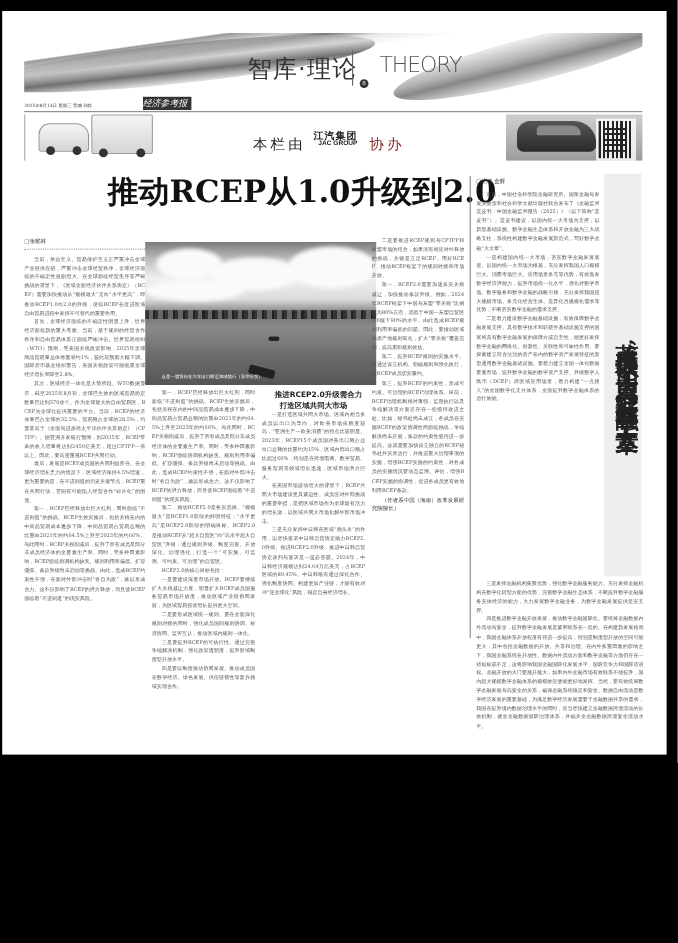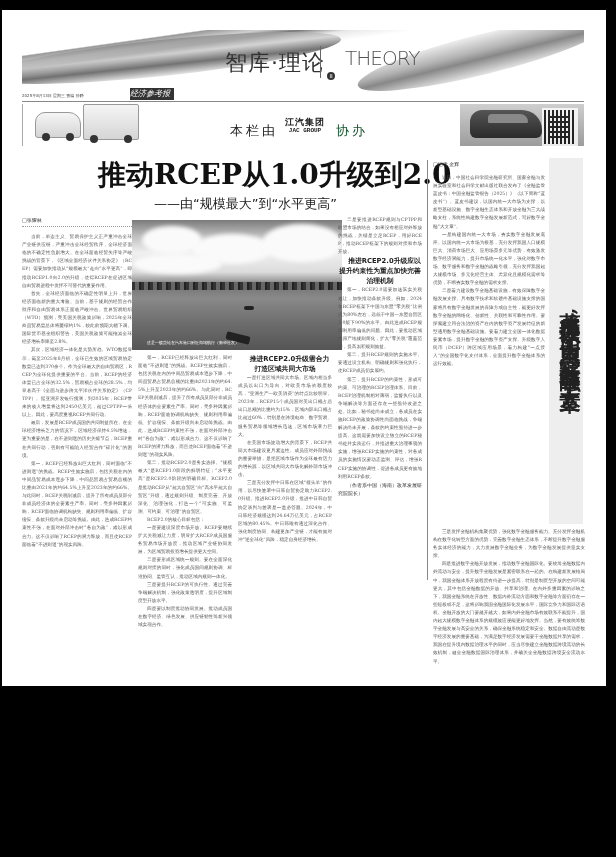--- a/index.html
+++ b/index.html
@@ -17,24 +17,24 @@
   .section-en{position:absolute;left:324px;top:36px;font-family:"DejaVu Sans",sans-serif;font-size:20px;color:#555;font-weight:200;letter-spacing:-1px;margin-left:19px;}
   .page-num{position:absolute;left:325px;top:62px;width:8px;height:8px;border-radius:50%;background:#333;color:#fff;font-size:5px;text-align:center;line-height:8px;font-family:"DejaVu Sans",sans-serif;}
   .dateline{position:absolute;left:20px;top:83px;font-size:4px;color:#444;font-family:"DejaVu Sans",sans-serif;}
   .logo{position:absolute;left:128px;top:78px;width:44px;height:12px;background:#333;color:#fff;font-size:8px;line-height:12px;text-align:left;font-family:"DejaVu Serif",serif;font-style:italic;}
   .top-rule{position:absolute;left:20px;top:91px;width:562px;height:1px;background:#888;}
   
   .sponsor-box{position:absolute;left:20px;top:94px;width:398px;height:42px;border-left:1px solid #aaa;}
   .truck{position:absolute;border-radius:4px;background:linear-gradient(180deg,#f5f5f5,#d5d5d5);border:1px solid #999;}
   .truck .wheel{position:absolute;bottom:-4px;width:8px;height:8px;border-radius:50%;background:#333;}
   .sponsor-text{position:absolute;left:228px;top:112px;font-family:"DejaVu Sans",sans-serif;font-size:13px;letter-spacing:3px;color:#222;text-align:center;}
-  .jac{position:absolute;left:283px;top:109px;text-align:center;font-family:Liberation Mono, monospace;line-height:1;}
+  .jac{position:absolute;left:283px;top:109px;text-align:right;font-family:Liberation Sans, sans-serif;line-height:1;}
   .jac .cn{font-size:9px;font-weight:bold;color:#222;letter-spacing:1px;}
   .jac .en{font-size:6px;font-weight:bold;color:#222;}
-  .sponsor-tail{position:absolute;left:334px;top:112px;font-family:"DejaVu Sans",sans-serif;font-size:13px;letter-spacing:3px;color:#14532d;}
+  .sponsor-tail{position:absolute;left:334px;top:112px;font-family:"DejaVu Sans",sans-serif;font-size:13px;letter-spacing:3px;color:#7f1d1d;}
   .ad-box{position:absolute;left:458px;top:94px;width:124px;height:42px;background:linear-gradient(180deg,#cfcfcf,#9c9c9c);}
   .van{position:absolute;left:10px;top:6px;width:72px;height:28px;border-radius:12px 20px 6px 6px;background:linear-gradient(180deg,#555,#2a2a2a);}
   .van .win{position:absolute;left:18px;top:4px;width:40px;height:9px;background:#888;border-radius:6px 12px 2px 2px;}
   .qr{position:absolute;right:6px;top:4px;width:32px;height:34px;background:
      repeating-linear-gradient(90deg,#000 0 2px,#fff 2px 4px),#fff;opacity:.8;border:2px solid #fff;}
   .qr::after{content:"";position:absolute;inset:6px;background:repeating-linear-gradient(0deg,#000 0 2px,#fff 2px 5px);mix-blend-mode:multiply;}
   
   .headline{position:absolute;left:96px;top:146px;font-family:"DejaVu Serif",serif;font-weight:bold;font-size:28px;color:#111;letter-spacing:0px;}
   .subheadline{position:absolute;left:152px;top:185px;font-family:"DejaVu Sans",sans-serif;font-size:13px;color:#222;}
   
@@ -93,21 +93,20 @@
   <div class="sponsor-tail">协办</div>
 
   <div class="ad-box">
     <div class="van">
         <div class="win"></div>
       </div>
     <div class="qr"></div>
   </div>
 
   <div class="headline">推动RCEP从1.0升级到2.0</div>
-  <div class="subheadline">——由“规模最大”到“水平更高”</div>
 
   <div class="col" style="left:20px;top:206px;width:110px;height:400px;overflow:hidden;">
     <div class="byline">□张耀林</div>
     <p>当前，单边主义、贸易保护主义正严重冲击全球产业链供应链，严重冲击全球经贸秩序，全球经济面临的不确定性急剧增大。在全球面临经贸失序等严峻挑战的背景下，《区域全面经济伙伴关系协定》（RCEP）需要加快推动从“规模最大”走向“水平更高”，即推动RCEP1.0向2.0的升级，使得RCEP在促进区域自由贸易进程中发挥不可替代的重要作用。</p>
     <p>首先，全球经济面临的不确定性明显上升，世界经济面临新的重大考验。当前，基于规则的经贸合作秩序和自由贸易体系正面临严峻冲击。世界贸易组织（WTO）预测，受美国关税政策影响，2025年全球商品贸易量总体将萎缩约1%，较此前预期大幅下调。国际货币基金组织警告，美国关税政策可能拖累全球经济增长率降至2.8%。</p>
     <p>其次，区域经济一体化是大势所趋。WTO数据显示，截至2025年8月初，全球已生效的区域贸易协定数量已达到370余个。作为全球最大的自由贸易区，RCEP为全球化提供重要的平台。当前，RCEP的经济体量已占全球的32.5%，贸易额占全球的28.5%，均显著高于《全面与进步跨太平洋伙伴关系协定》（CPTPP）。据亚洲开发银行预测，到2035年，RCEP带来的收入增量将达到2450亿美元，超过CPTPP一倍以上。因此，要高度重视RCEP共同行动。</p>
     <p>最后，发展是RCEP成员国的共同利益所在。在全球经济增长乏力的情况下，区域经济保持4.5%增速，更为重要的是，在不进则退的历史关键节点，RCEP重在共同行动，否则有可能陷入经贸合作“碎片化”的困境。</p>
     <p>第一，RCEP已经释放出巨大红利，同时面临“不进则退”的挑战。RCEP生效实施后，包括关税在内的中间品贸易成本逐步下降，中间品贸易占贸易总额的比重由2021年的约64.5%上升至2023年的约66%。与此同时，RCEP关税削减后，提升了所有成员及部分非成员经济体的全要素生产率。同时，受多种因素影响，RCEP面临协调机构缺失、规则利用率偏低、扩容缓慢、条款升级尚未启动等挑战。由此，造成RCEP约束性不强，在面对外部冲击时“各自为政”，难以形成合力。这不仅影响了RCEP的潜力释放，而且使RCEP面临着“不进则退”的现实风险。</p>
   </div>
 
@@ -134,21 +133,20 @@
 
   <div class="col" style="left:236px;top:344px;width:94px;height:338px;overflow:hidden;">
     <p class="sub-h" style="margin-top:0">推进RCEP2.0升级需合力打造区域共同大市场</p>
     <p>一是打造区域共同大市场。区域内相当多成员以出口为导向，对欧美市场依赖度较高，“亚洲生产—欧美消费”的特点比较明显。2023年，RCEP15个成员国对美出口额占总出口总额的比重约为15%，区域内部出口额占比超过60%，特别是在跨境电商、数字贸易、服务贸易等领域增长迅速，区域市场潜力巨大。</p>
     <p>在美国市场波动增大的背景下，RCEP共同大市场建设更具紧迫性。成员应对外部挑战的重要举措，是把区域市场作为全球最有活力的增长源，以区域共同大市场化解外部市场冲击。</p>
     <p>三是充分发挥中日韩在区域“领头羊”的作用，以尽快签署中日韩自贸协定助力RCEP2.0升级。推进RCEP2.0升级，推进中日韩自贸协定谈判与签署是一道必答题。2024年，中日韩经济规模达到24.64万亿美元，占RCEP区域的80.45%。中日韩唯有通过深化合作、强化制度协同、构建更加产业链，才能有效对冲“逆全球化”风险，稳定自身经济增长。</p>
   </div>
 
   <div class="col" style="left:336px;top:206px;width:84px;height:478px;overflow:hidden;">
     <p>二是要推进RCEP规则与CPTPP和欧盟市场的结合，如果没有相应对外释放的挑战，关键是立足RCEP，用好RCEP，推动RCEP框架下的规则对接和市场开放。</p>
-    <p class="sub-h">推进RCEP2.0升级应以提升约束性为重点加快完善治理机制</p>
     <p>第一，RCEP2.0需要加速落实关税减让，加快推动条款升级。例如，2024年RCEP框架下中国与东盟“零关税”比例仅为80%左右，远低于中国—东盟自贸区3.0版下90%的水平。由此造成RCEP规则利用率偏低的问题。因此，要推动区域内原产地规则简化，扩大“零关税”覆盖范围，提高累积规则效益。</p>
     <p>第二，提升RCEP规则的实施水平。要通过设立机构、明确规则和强化执行，使RCEP成员切实履约。</p>
     <p>第三，提升RCEP的约束性，形成可约束、可治理的RCEP治理体系。目前，RCEP治理机制相对薄弱，监督执行以及争端解决等方面还存在一些亟待改进之处。比如，秘书处尚未成立，各成员在实施RCEP的政策协调性尚面临挑战，争端解决尚未开展，条款的约束性亟待进一步提高。这就需要加快设立独立的RCEP秘书处并实质运行，并推进重大治理事项的实施，增强RCEP实施的约束性，对各成员的实施情况要动态监测、评估，增强RCEP实施的协调性，促进各成员更有效地利用RCEP条款。</p>
     <p class="note">（作者系中国（海南）改革发展研究院院长）</p>
   </div>
 
   <div class="side-rule"></div>
   <div class="side-byline">□记者 金辉</div>
   <div class="col" style="left:431px;top:164px;width:112px;height:352px;overflow:hidden;">
     <p>近日，中国社会科学院金融研究所、国家金融与发展实验室和社会科学文献出版社联合发布了《金融监管蓝皮书：中国金融监管报告（2025）》（以下简称“蓝皮书”）。蓝皮书建议，以国内统一大市场为支撑，以新型基础设施、数字金融生态体系和开放金融为三大战略支柱，系统性构建数字金融发展新范式，写好数字金融“大文章”。</p>

